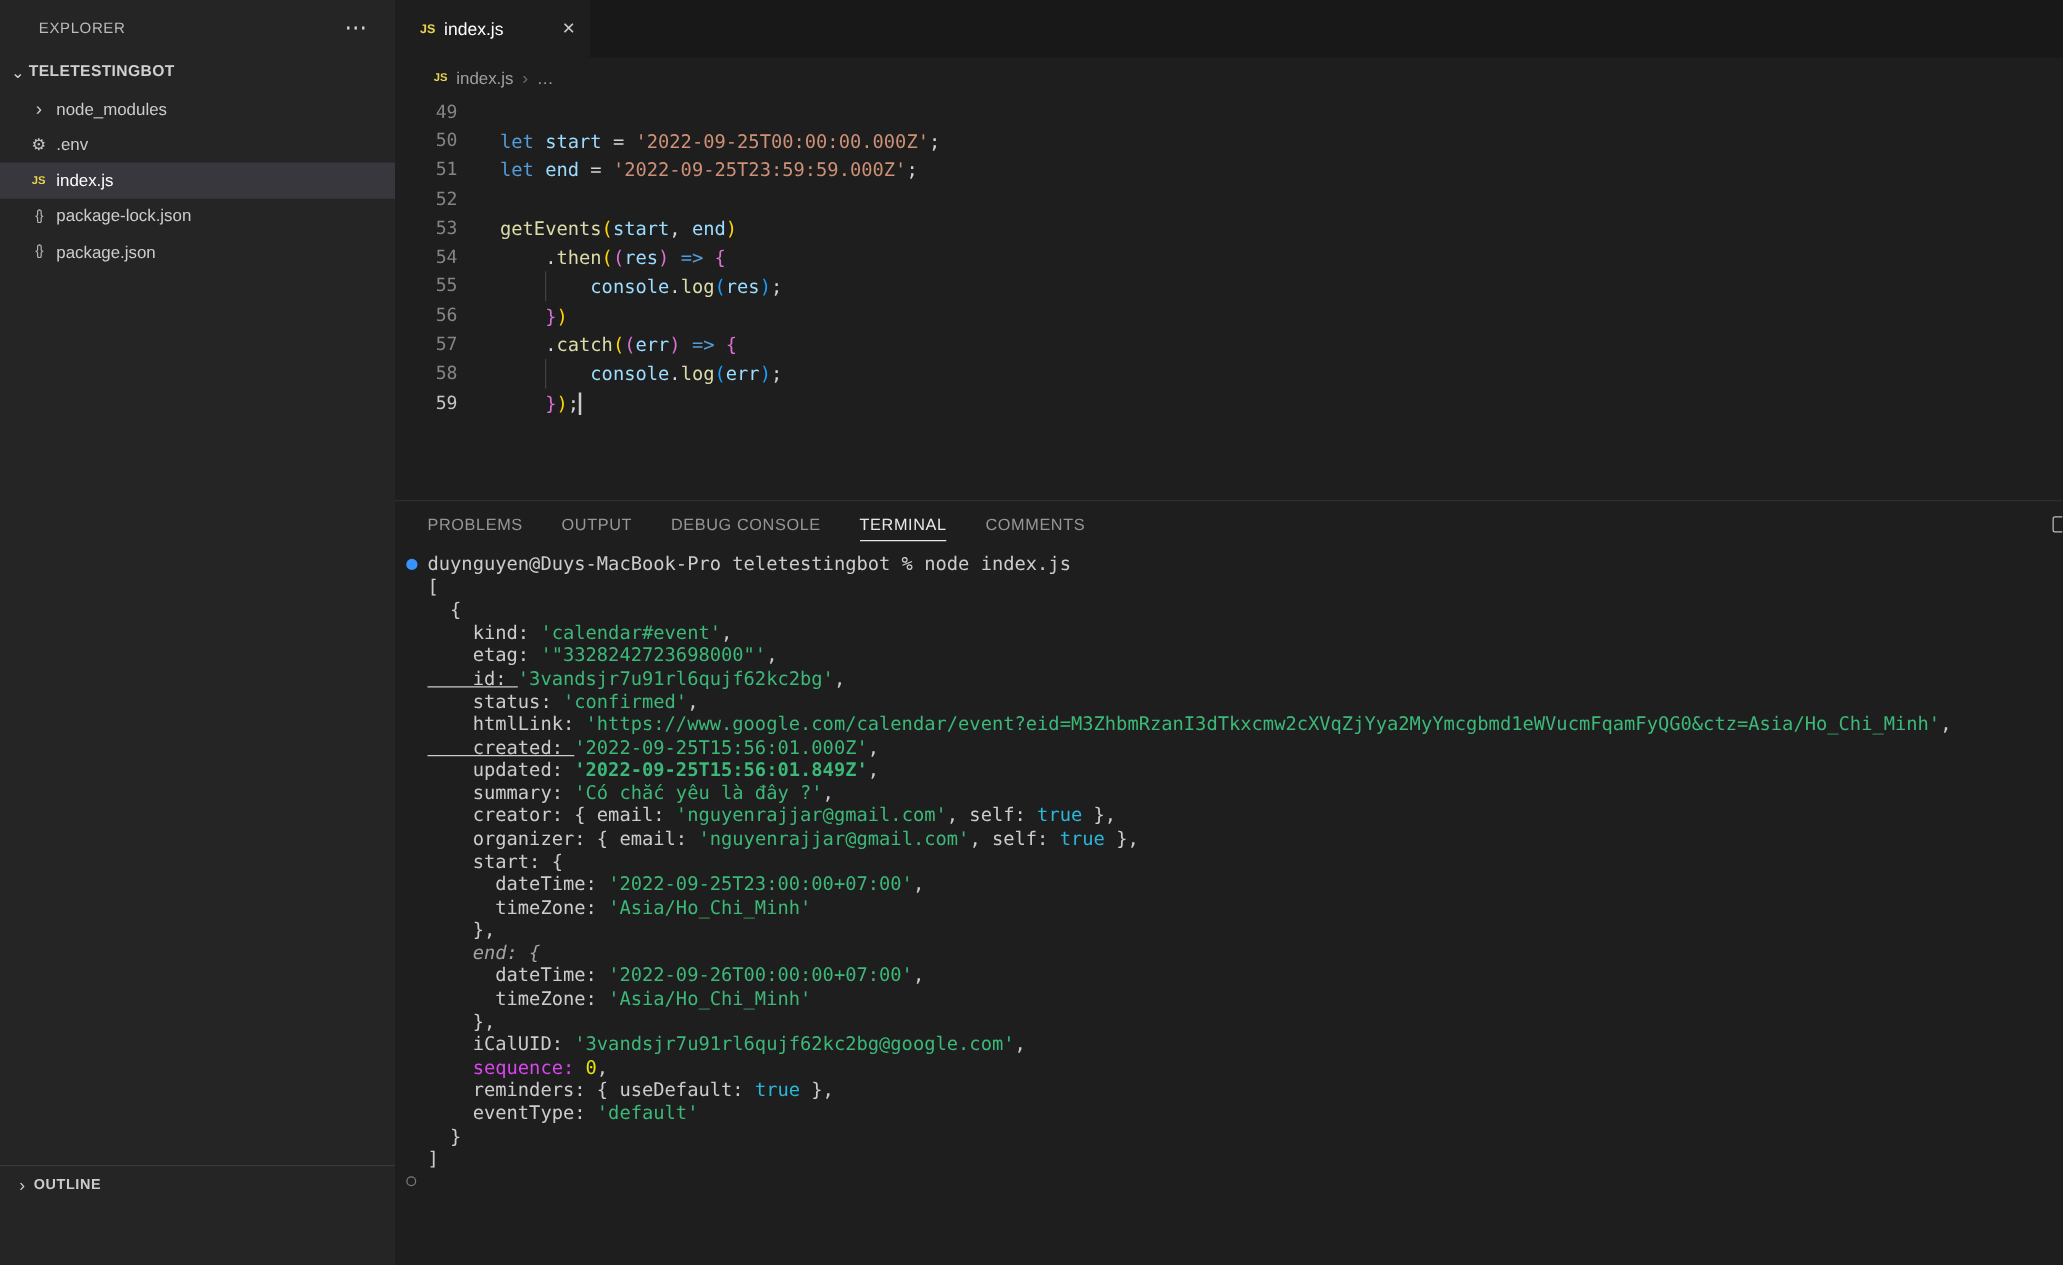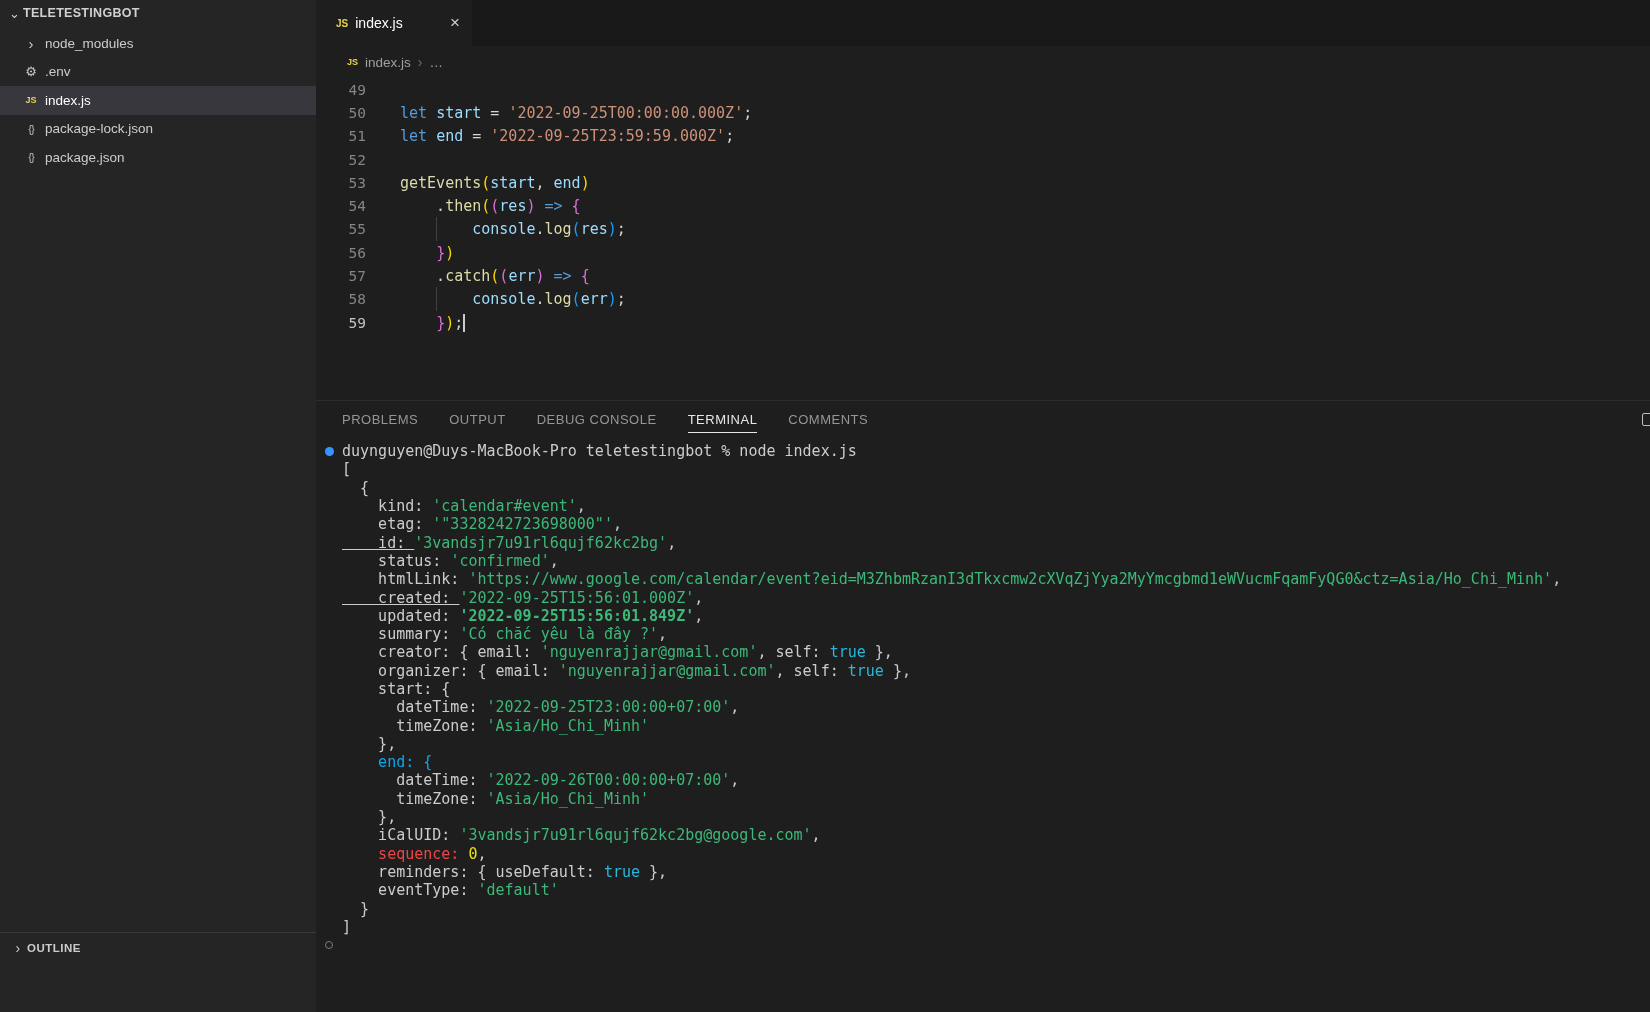--- a/index.html
+++ b/index.html
@@ -59,20 +59,24 @@
   .deco-prompt{width:8px;height:8px;border-radius:50%;border:1.5px solid #7a7a7a}
   .term-text{white-space:pre}
   .term-cursor{display:inline-block;width:9px;height:17px;border:1px solid #bfbfbf;margin-left:1px;vertical-align:text-bottom}
 </style>
 </head>
 <body>
 
 <div class="app">
 
   <aside class="sidebar">
+    <div class="sidebar-header">
+      <span>EXPLORER</span>
+      <span class="more-btn">⋯</span>
+    </div>
     <div class="root-row">
       <span class="root-chevron">⌄</span>
       <span>TELETESTINGBOT</span>
     </div>
     <div class="file-tree">
         <div class="tree-row">
           <span class="tree-icon icon-chevron-right">›</span>
           <span class="tree-label">node_modules</span>
         </div>
         <div class="tree-row">
@@ -150,26 +154,26 @@
           <div class="term-line"><span class="term-deco"></span><span class="term-text"><span style="color: rgb(204, 204, 204);">    htmlLink: </span><span style="color: rgb(60, 184, 120);">'https://www.google.com/calendar/event?eid=M3ZhbmRzanI3dTkxcmw2cXVqZjYya2MyYmcgbmd1eWVucmFqamFyQG0&amp;ctz=Asia/Ho_Chi_Minh'</span><span style="color: rgb(204, 204, 204);">,</span></span></div>
           <div class="term-line"><span class="term-deco"></span><span class="term-text"><span style="color: rgb(204, 204, 204); text-decoration: underline;">    created: </span><span style="color: rgb(60, 184, 120);">'2022-09-25T15:56:01.000Z'</span><span style="color: rgb(204, 204, 204);">,</span></span></div>
           <div class="term-line"><span class="term-deco"></span><span class="term-text"><span style="color: rgb(204, 204, 204);">    updated: </span><span style="color: rgb(60, 184, 120); font-weight: bold;">'2022-09-25T15:56:01.849Z'</span><span style="color: rgb(204, 204, 204);">,</span></span></div>
           <div class="term-line"><span class="term-deco"></span><span class="term-text"><span style="color: rgb(204, 204, 204);">    summary: </span><span style="color: rgb(60, 184, 120);">'Có chắc yêu là đây ?'</span><span style="color: rgb(204, 204, 204);">,</span></span></div>
           <div class="term-line"><span class="term-deco"></span><span class="term-text"><span style="color: rgb(204, 204, 204);">    creator: { email: </span><span style="color: rgb(60, 184, 120);">'nguyenrajjar@gmail.com'</span><span style="color: rgb(204, 204, 204);">, self: </span><span style="color: rgb(41, 184, 219);">true</span><span style="color: rgb(204, 204, 204);"> },</span></span></div>
           <div class="term-line"><span class="term-deco"></span><span class="term-text"><span style="color: rgb(204, 204, 204);">    organizer: { email: </span><span style="color: rgb(60, 184, 120);">'nguyenrajjar@gmail.com'</span><span style="color: rgb(204, 204, 204);">, self: </span><span style="color: rgb(41, 184, 219);">true</span><span style="color: rgb(204, 204, 204);"> },</span></span></div>
           <div class="term-line"><span class="term-deco"></span><span class="term-text"><span style="color: rgb(204, 204, 204);">    start: {</span></span></div>
           <div class="term-line"><span class="term-deco"></span><span class="term-text"><span style="color: rgb(204, 204, 204);">      dateTime: </span><span style="color: rgb(60, 184, 120);">'2022-09-25T23:00:00+07:00'</span><span style="color: rgb(204, 204, 204);">,</span></span></div>
           <div class="term-line"><span class="term-deco"></span><span class="term-text"><span style="color: rgb(204, 204, 204);">      timeZone: </span><span style="color: rgb(60, 184, 120);">'Asia/Ho_Chi_Minh'</span></span></div>
           <div class="term-line"><span class="term-deco"></span><span class="term-text"><span style="color: rgb(204, 204, 204);">    },</span></span></div>
-          <div class="term-line"><span class="term-deco"></span><span class="term-text"><span style="color: #0ea5e9;">    end: {</span></span></div>
+          <div class="term-line"><span class="term-deco"></span><span class="term-text"><span style="color: #a3a3a3; font-style: italic;">    end: {</span></span></div>
           <div class="term-line"><span class="term-deco"></span><span class="term-text"><span style="color: rgb(204, 204, 204);">      dateTime: </span><span style="color: rgb(60, 184, 120);">'2022-09-26T00:00:00+07:00'</span><span style="color: rgb(204, 204, 204);">,</span></span></div>
           <div class="term-line"><span class="term-deco"></span><span class="term-text"><span style="color: rgb(204, 204, 204);">      timeZone: </span><span style="color: rgb(60, 184, 120);">'Asia/Ho_Chi_Minh'</span></span></div>
           <div class="term-line"><span class="term-deco"></span><span class="term-text"><span style="color: rgb(204, 204, 204);">    },</span></span></div>
           <div class="term-line"><span class="term-deco"></span><span class="term-text"><span style="color: rgb(204, 204, 204);">    iCalUID: </span><span style="color: rgb(60, 184, 120);">'3vandsjr7u91rl6qujf62kc2bg@google.com'</span><span style="color: rgb(204, 204, 204);">,</span></span></div>
-          <div class="term-line"><span class="term-deco"></span><span class="term-text"><span style="color: #ef4444;">    sequence: </span><span style="color: rgb(229, 229, 16);">0</span><span style="color: rgb(204, 204, 204);">,</span></span></div>
+          <div class="term-line"><span class="term-deco"></span><span class="term-text"><span style="color: #d946ef;">    sequence: </span><span style="color: rgb(229, 229, 16);">0</span><span style="color: rgb(204, 204, 204);">,</span></span></div>
           <div class="term-line"><span class="term-deco"></span><span class="term-text"><span style="color: rgb(204, 204, 204);">    reminders: { useDefault: </span><span style="color: rgb(41, 184, 219);">true</span><span style="color: rgb(204, 204, 204);"> },</span></span></div>
           <div class="term-line"><span class="term-deco"></span><span class="term-text"><span style="color: rgb(204, 204, 204);">    eventType: </span><span style="color: rgb(60, 184, 120);">'default'</span></span></div>
           <div class="term-line"><span class="term-deco"></span><span class="term-text"><span style="color: rgb(204, 204, 204);">  }</span></span></div>
           <div class="term-line"><span class="term-deco"></span><span class="term-text"><span style="color: rgb(204, 204, 204);">]</span></span></div>
           <div class="term-line"><span class="term-deco"><span class="deco-prompt"></span></span></div>
         </div>
     </div>
 
   </main>
 </div>

